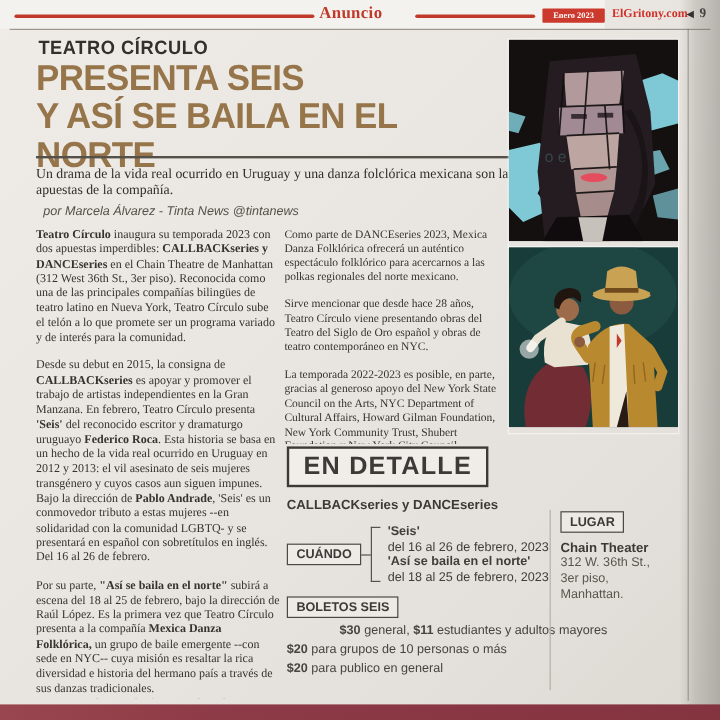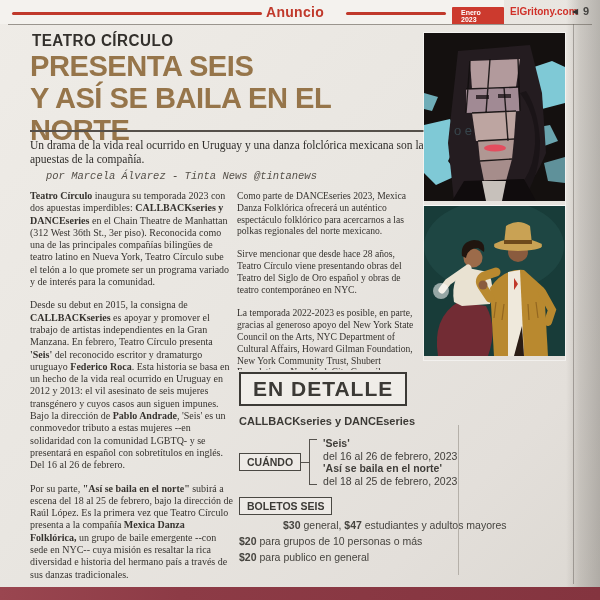--- a/index.html
+++ b/index.html
@@ -2,37 +2,37 @@
 <html><head>
 <meta charset="utf-8">
 <style>
   html,body{margin:0;padding:0;}
   body{width:600px;height:600px;overflow:hidden;font-family:"Liberation Sans",sans-serif;}
   .canvas{position:relative;width:600px;height:600px;background:linear-gradient(135deg,#efece7 0%,#e9e6e1 45%,#e3dfda 80%,#dcd8d2 100%);overflow:hidden;}
   .edge-shadow{position:absolute;top:0;right:0;width:34px;height:600px;background:linear-gradient(90deg,rgba(0,0,0,0) 0%,rgba(120,115,108,.25) 40%,rgba(90,86,80,.35) 100%);pointer-events:none;}
   .fold-line{position:absolute;top:24px;right:26px;width:1px;height:560px;background:rgba(90,85,80,.45);}
 
   
-  .topbar{position:absolute;top:0;left:0;width:504px;height:24px;background:#f4f2ee;}
+  .topbar{position:absolute;top:0;left:0;width:504px;height:24px;background:#f4f2ee;font-family:Liberation Serif, serif;}
   .rule-red{position:absolute;top:12px;height:3px;background:#c0392b;border-radius:2px;}
   .rule-red.left{left:12px;width:250px;}
   .rule-red.right{left:346px;width:100px;}
   .anuncio{position:absolute;top:4px;left:266px;font-weight:bold;font-size:14px;color:#c0392b;letter-spacing:.3px;}
   .date-badge{position:absolute;top:7px;left:452px;background:#cc3a2e;color:#fff;font-size:7px;font-weight:bold;padding:2px 9px;border-radius:1px;}
   .site{position:absolute;top:6px;left:510px;color:#d03028;font-weight:bold;font-size:10px;}
   .arrow{position:absolute;top:7px;left:572px;font-size:8px;color:#222;}
   .pagenum{position:absolute;top:5px;left:583px;font-size:11px;font-weight:bold;color:#333;}
   .page-rule{position:absolute;top:24px;left:8px;width:584px;height:1px;background:#9a958e;}
 
   
   .kicker{position:absolute;top:32px;left:32px;font-size:16px;font-weight:bold;color:#33302c;letter-spacing:.5px;transform:scaleX(.95);transform-origin:left;}
   .headline{position:absolute;top:50px;left:30px;width:420px;font-size:30px;line-height:32px;font-weight:bold;color:#96754a;letter-spacing:-.5px;transform:scaleX(.97);transform-origin:left;}
   .dek-rule{position:absolute;top:130px;left:30px;width:412px;height:2px;background:#55504a;}
   .dek{position:absolute;top:138px;left:30px;width:408px;font-family:"Liberation Serif",serif;font-size:11.5px;line-height:14px;color:#2f2d2a;}
-  .byline{position:absolute;top:170px;left:46px;font-family:Liberation Mono, monospace;font-style:italic;font-size:10.5px;color:#555049;}
+  .byline{position:absolute;top:170px;left:36px;font-family:Liberation Sans, sans-serif;font-style:italic;font-size:10.5px;color:#555049;}
 
   
   .bodycol{position:absolute;font-family:"Liberation Serif",serif;color:#36332f;overflow:hidden;}
   .col1{top:190px;left:30px;width:203px;height:392px;font-size:10px;line-height:12.3px;}
   .col2{top:190px;left:237px;width:180px;height:180px;font-size:9.6px;line-height:11.8px;}
   .bodycol p{margin:0 0 11px 0;}
   .col2 p.tight{margin-bottom:12px;}
 
   
   .poster{position:absolute;left:424px;box-shadow:0 0 0 1px rgba(255,255,255,.5);}
@@ -163,26 +163,33 @@
         <div class="ev-name">'Seis'</div>
         <div>del 16 al 26 de febrero, 2023</div>
         <div class="ev-name">'Así se baila en el norte'</div>
         <div>del 18 al 25 de febrero, 2023</div>
       </span>
     </div>
 
     <div class="sect">
       <span class="tagbox">BOLETOS SEIS</span>
     </div>
-    <div class="price-line"><span style="font-weight: bold; padding-left: 44px;">$30</span><span> general, </span><span style="font-weight: bold;">$47</span><span> estudiantes y adultos mayores</span></div>
+    <div class="price-line"><span style="font-weight: bold; padding-left: 44px;">$30</span><span> general, </span><span style="font-weight: bold;">$11</span><span> estudiantes y adultos mayores</span></div>
     <div class="price-line"><span style="font-weight: bold;">$20</span><span> para grupos de 10 personas o más</span></div>
 
     <div class="price-line"><span style="font-weight: bold;">$20</span><span> para publico en general</span></div>
 
     
 
     <div class="divider-v"></div>
+    <div class="lugar">
+      <span class="tagbox">LUGAR</span>
+      <div class="venue-name">Chain Theater</div>
+      <div class="venue-line">312 W. 36th St.,</div>
+      <div class="venue-line">3er piso,</div>
+      <div class="venue-line">Manhattan.</div>
+    </div>
   </div>
 
   <div class="fold-line"></div>
   <div class="edge-shadow"></div>
   <div class="bottom-bar"></div>
 </div>
 
 </body></html>

